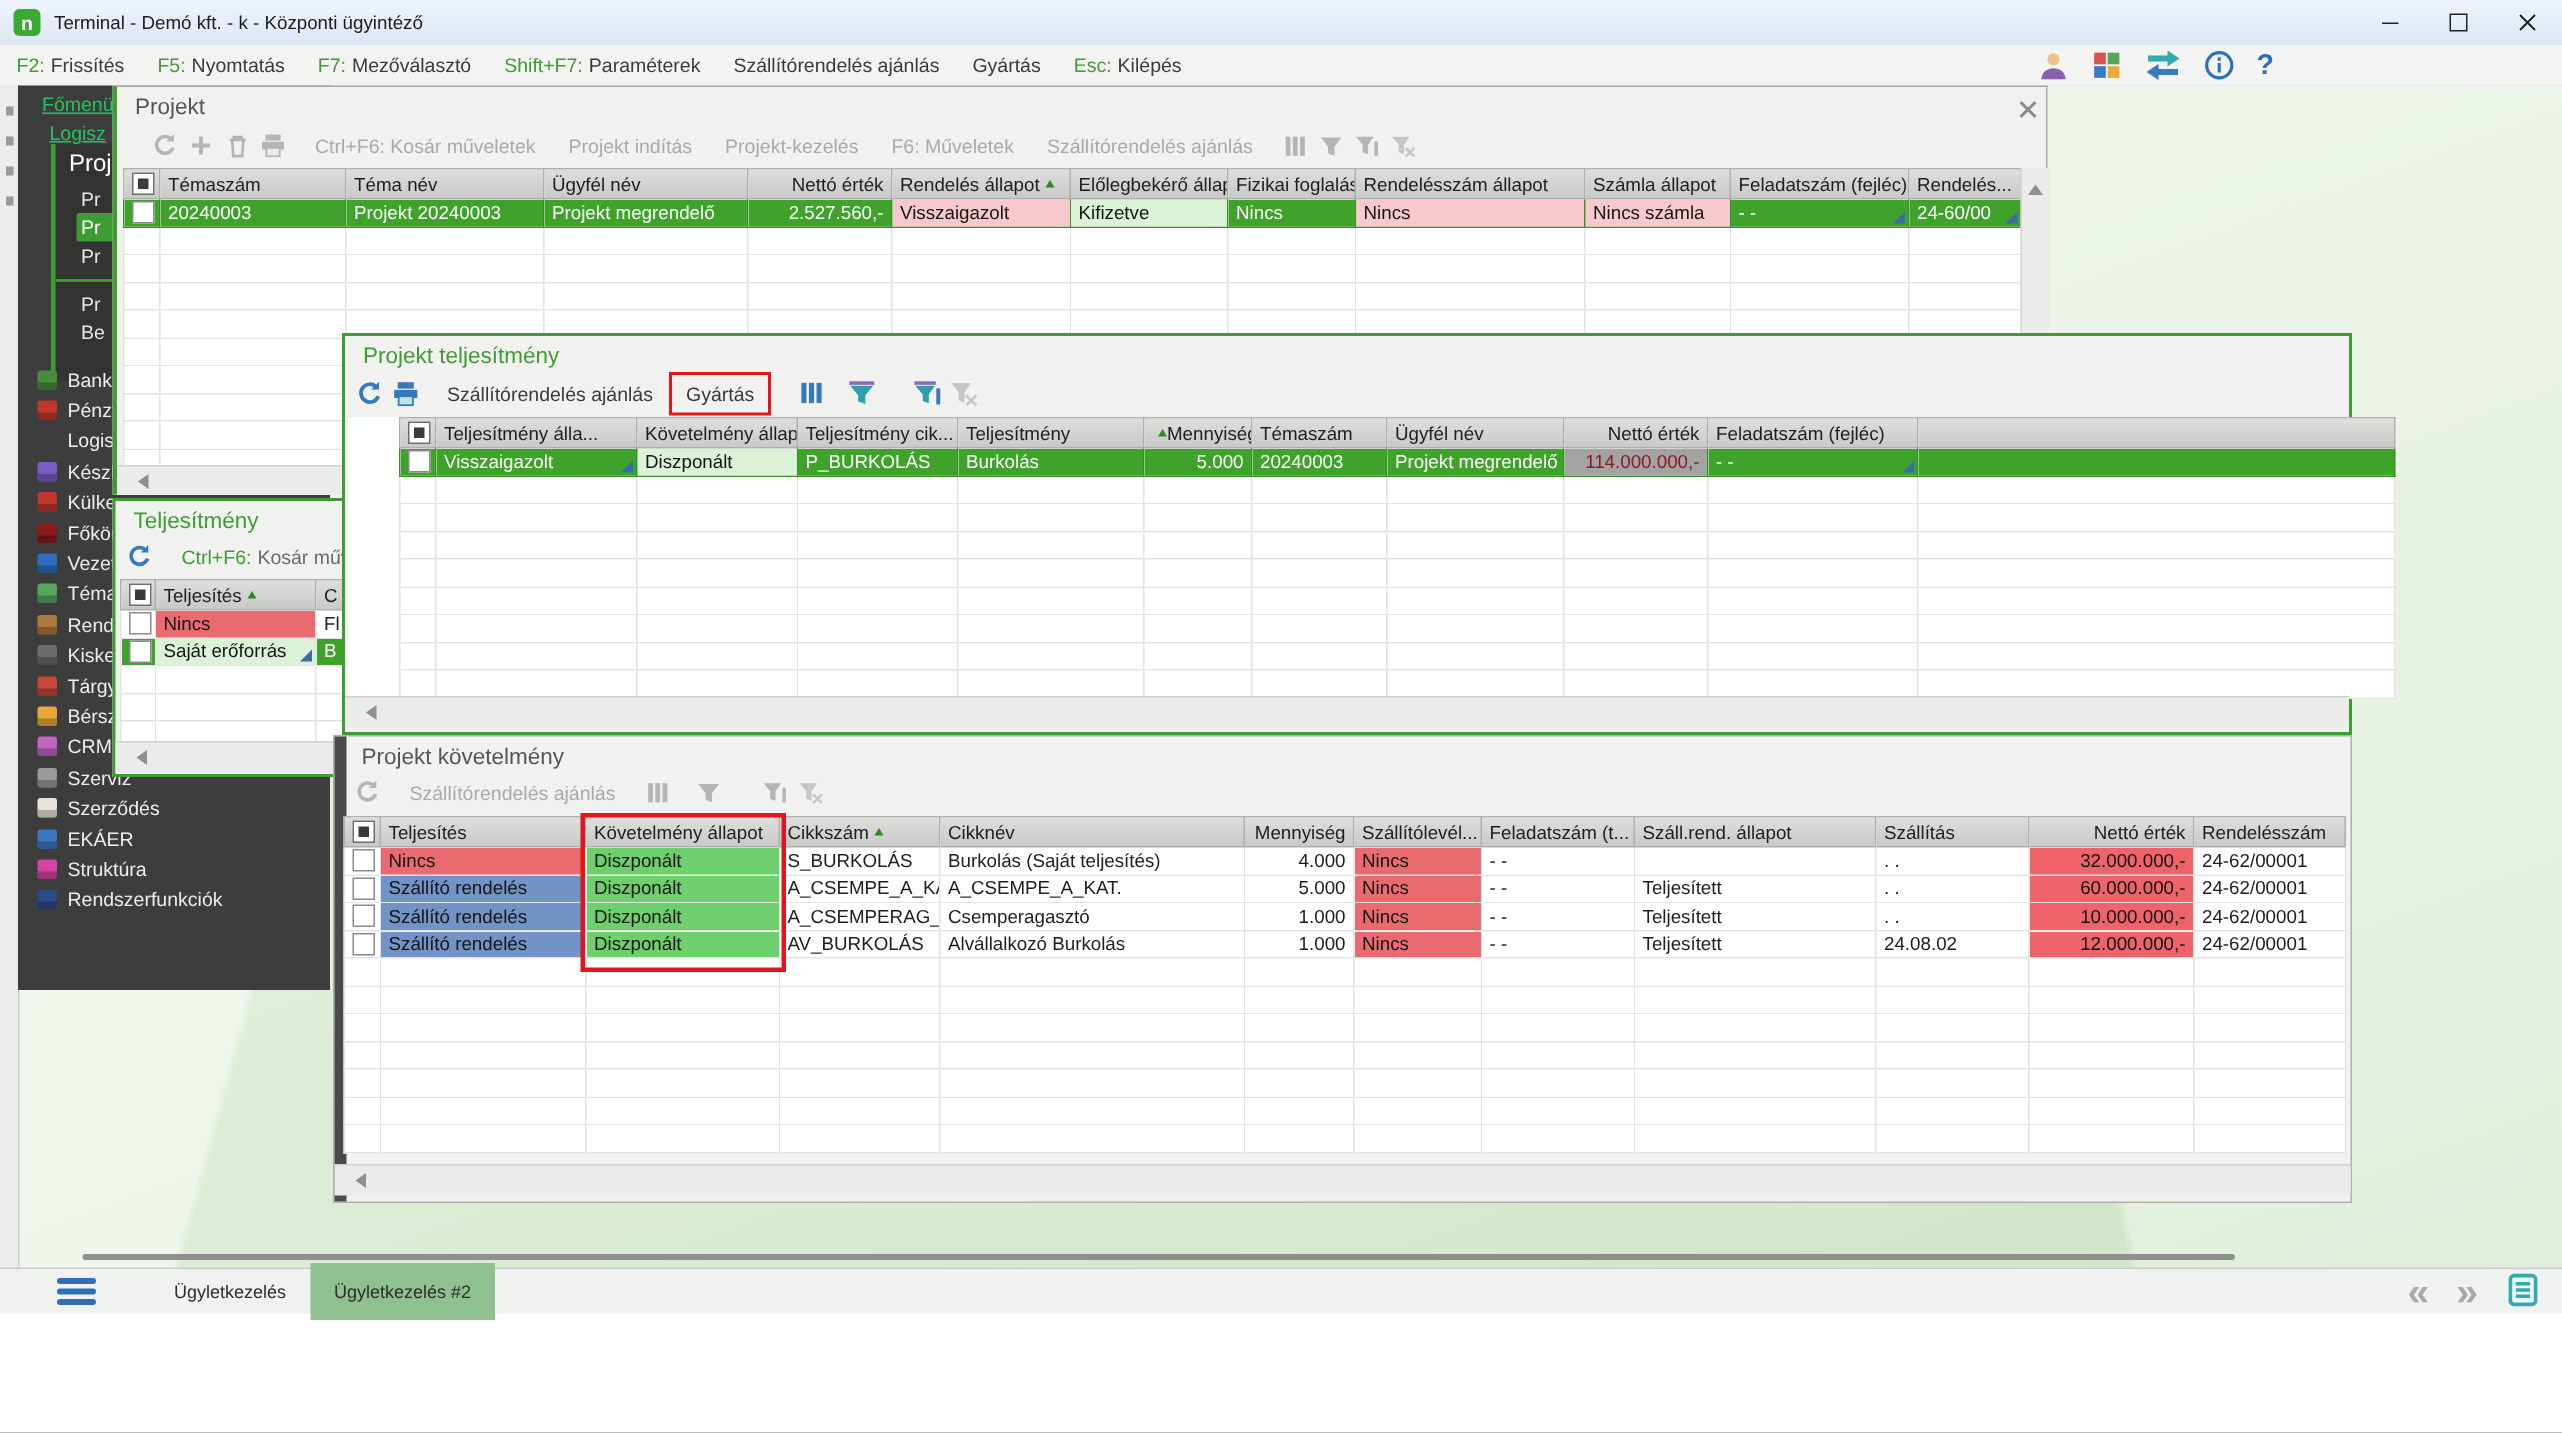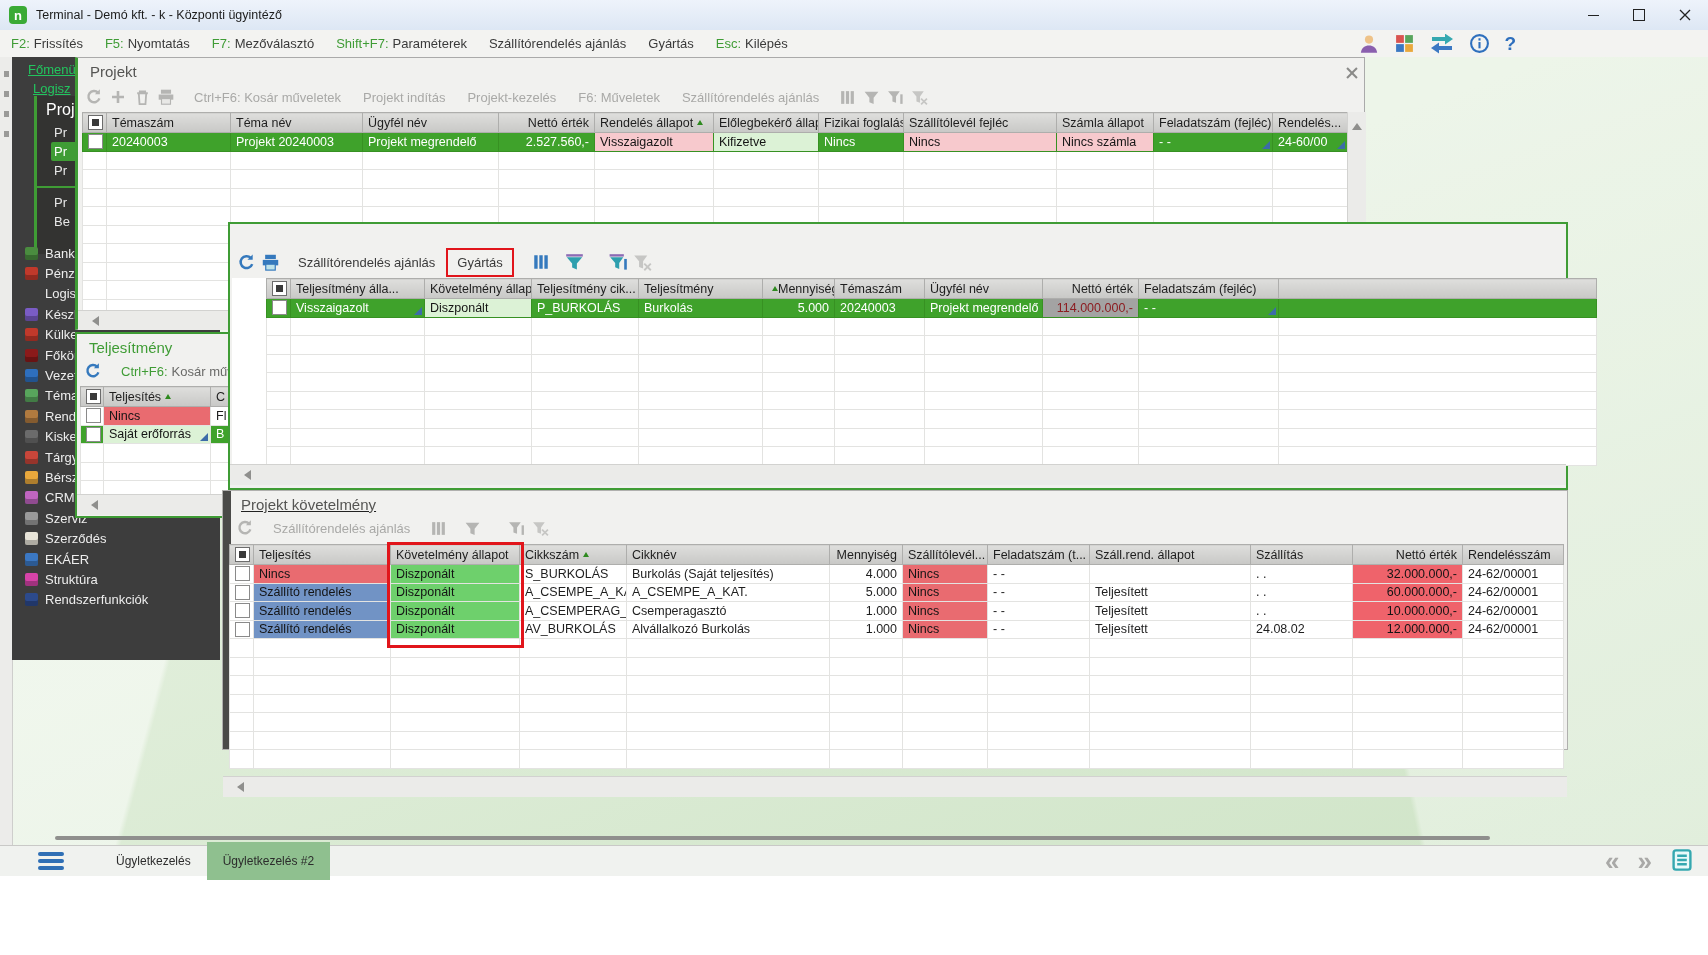--- a/index.html
+++ b/index.html
@@ -351,21 +351,21 @@
           </tbody>
       </table>
       <div class="hscroll" style="left:0;top:160px;width:351px;height:20px;">
           <span class="arr-left"></span>
         </div>
     </div>
 
     <div class="panel" style="left:75px;top:0px;width:1290px;height:273px;border:1px solid #aaaaaa;border-left:3px solid #3f9c35;z-index:3;">
       <div class="p-title">Projekt</div>
       <div class="panel-x" style="left:1266px;top:7px;"></div>
-      <div class="ptool" style="left:4px;top:26px;height:26px;color:#a9a9a7;">
+      <div class="ptool" style="left:20px;top:26px;height:26px;color:#a9a9a7;">
         <span class="iwrap">
             <svg width="18" height="18" viewBox="0 0 16 16" style="color:#b5b5b3">
               <path d="M12.8 9.3A5 5 0 1 1 11.6 4.1" fill="none" stroke="currentColor" stroke-width="2.1"></path>
               <path d="M13.2 1.2v4.4H8.8z" fill="currentColor"></path>
             </svg>
           </span>
         <span class="iwrap">
             <svg width="16" height="16" viewBox="0 0 16 16">
               <path d="M8 2v12M2 8h12" stroke="#b5b5b3" stroke-width="2.6"></path>
             </svg>
@@ -438,21 +438,21 @@
             <th class="c-cb">
                 <span class="cbh"></span>
               </th>
             <th><span>Témaszám</span></th>
             <th><span>Téma név</span></th>
             <th><span>Ügyfél név</span></th>
             <th class="r"><span>Nettó érték</span></th>
             <th><span>Rendelés állapot</span><span class="sortmark"></span></th>
             <th><span>Előlegbekérő állapot</span></th>
             <th><span>Fizikai foglalás</span></th>
-            <th><span>Szállítólevél fejléc</span></th>
+            <th><span>Rendelésszám állapot</span></th>
             <th><span>Számla állapot</span></th>
             <th><span>Feladatszám (fejléc)</span></th>
             <th><span>Rendelés...</span></th>
           </tr>
         </thead>
         <tbody>
           <tr class="sel">
             <td class="c-cb">
                 <span class="cb"></span>
               </td>
@@ -600,20 +600,21 @@
       </table>
       <div class="vscroll" style="left:1269px;top:54px;width:18px;height:198px;">
           <div class="arr-up"></div>
         </div>
       <div class="hscroll" style="left:0px;top:252px;width:1287px;height:19px;">
           <span class="arr-left"></span>
         </div>
     </div>
 
     <div class="panel" style="left:228px;top:165px;width:1340px;height:268px;border:2px solid #3f9c35;z-index:4;">
+      <div class="p-title green">Projekt teljesítmény</div>
       <div class="ptool" style="left:4px;top:24px;height:28px;">
         <span class="iwrap">
             <svg width="19" height="19" viewBox="0 0 16 16" style="color:#3579bd">
               <path d="M12.8 9.3A5 5 0 1 1 11.6 4.1" fill="none" stroke="currentColor" stroke-width="2.1"></path>
               <path d="M13.2 1.2v4.4H8.8z" fill="currentColor"></path>
             </svg>
           </span>
         <span class="iwrap">
             <svg width="19" height="19" viewBox="0 0 16 16">
               <rect x="3.5" y="1.5" width="9" height="3.6" fill="#3579bd"></rect>
@@ -811,21 +812,21 @@
               <td></td>
               <td></td>
             </tr>
           </tbody>
       </table>
       <div class="hscroll" style="left:0;top:240px;width:1336px;height:20px;">
           <span class="arr-left"></span>
         </div>
     </div>
 
-    <div class="panel" style="left:222px;top:433px;width:1346px;height:260px;border:1px solid #b0b0ae;z-index:4;text-decoration:underline;">
+    <div class="panel" style="left:222px;top:433px;width:1346px;height:312px;border:1px solid #b0b0ae;z-index:4;">
       <div class="darkedge"></div>
       <div class="p-title" style="padding-left:18px;">Projekt követelmény</div>
       <div class="ptool" style="left:10px;top:23px;height:28px;color:#a9a9a7;">
         <span class="iwrap">
             <svg width="18" height="18" viewBox="0 0 16 16" style="color:#b5b5b3">
               <path d="M12.8 9.3A5 5 0 1 1 11.6 4.1" fill="none" stroke="currentColor" stroke-width="2.1"></path>
               <path d="M13.2 1.2v4.4H8.8z" fill="currentColor"></path>
             </svg>
           </span>
         <span class="gap"></span>

